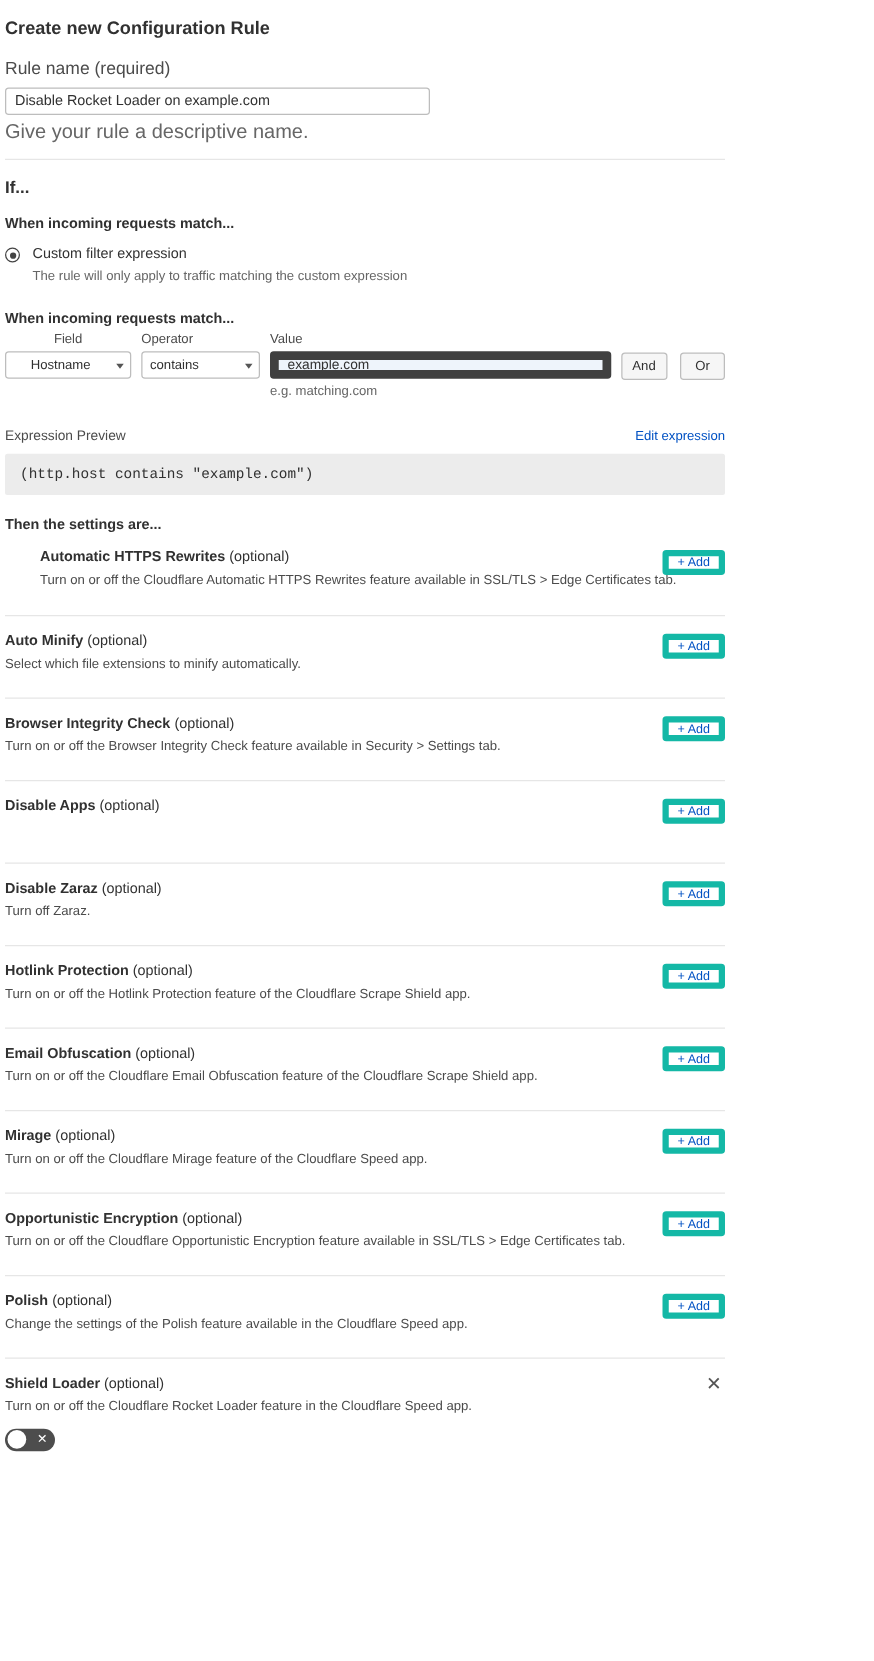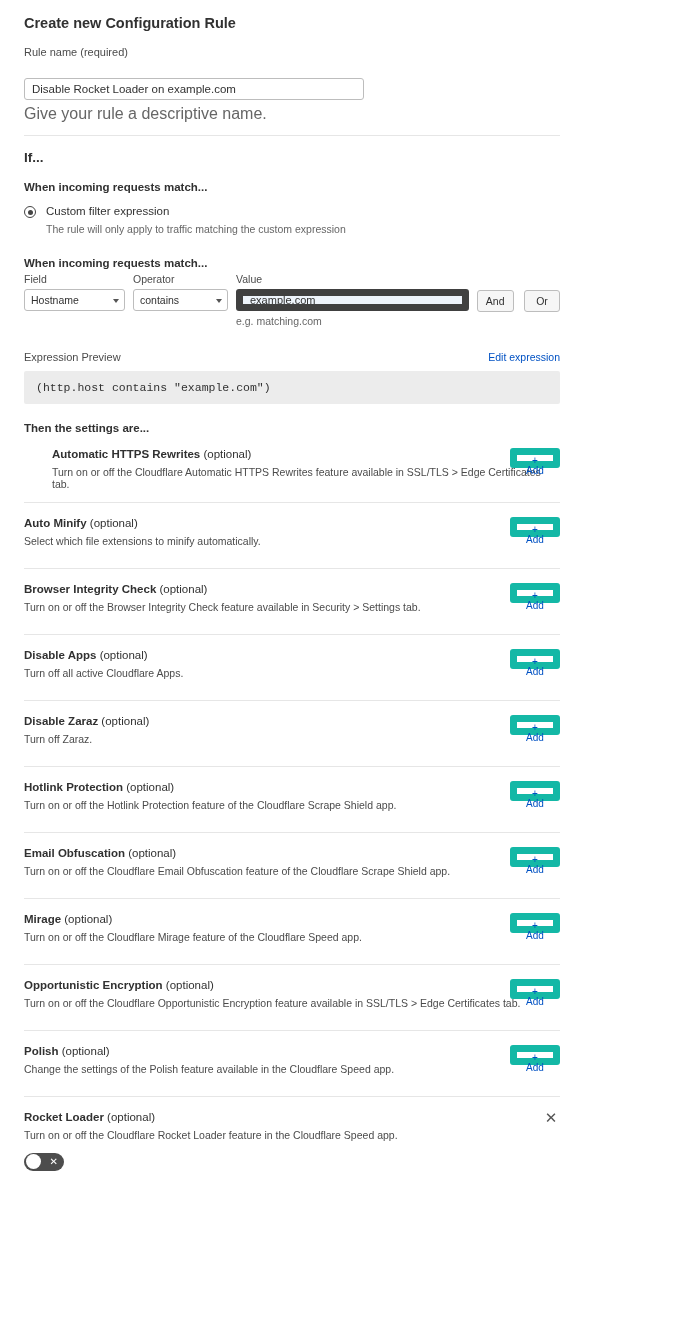--- a/index.html
+++ b/index.html
@@ -10,34 +10,34 @@
     font-family: "Liberation Sans", sans-serif;
     color: #313131;
   }
   body {
     width: 699px;
     min-height: 1329px;
     position: relative;
   }
   .page {
     width: 584px;
-    padding: 0 24px;
+    padding: 0 4px;
   }
   .page-title {
     font-size: 14.5px;
     font-weight: bold;
     color: #313131;
     margin: 8px 0 0 0;
     padding-top: 7px;
   }
   .field-label {
-    font-size: 11px;
+    font-size: 14px;
     color: #4b4b4b;
     margin-top: 15px;
-    margin-bottom: 20px;
+    margin-bottom: 8px;
   }
   .text-input {
     width: 340px;
     height: 22px;
     border: 1px solid #bdbdbd;
     border-radius: 3px;
     font-size: 11.5px;
     font-family: "Liberation Sans", sans-serif;
     color: #313131;
     padding: 2px 7px;
@@ -103,21 +103,21 @@
   .radio-desc {
     font-size: 10.5px;
     color: #666;
     margin-top: 3px;
   }
   .filter-grid {
     display: flex;
     align-items: flex-start;
     margin-top: 4px;
   }
-  .col-field { width: 101px; margin-right: 8px; }
+  .col-field { width: 101px; margin-right: 8px; text-align: center; }
   .col-operator { width: 95px; margin-right: 8px; }
   .col-value { flex: 1; margin-right: 8px; }
   .col-label {
     font-size: 10.5px;
     color: #4b4b4b;
     margin-bottom: 4px;
   }
   .select {
     position: relative;
     height: 22px;
@@ -219,21 +219,21 @@
     font-size: 10.5px;
     color: #4b4b4b;
     margin-top: 6px;
   }
   .add-btn {
     position: absolute;
     right: 0;
     top: 14px;
     width: 50px;
     height: 20px;
-    border: 7px solid #14b8a6;
+    border: 5px solid #14b8a6;
     border-radius: 3px;
     background: #fff;
     color: #0051c3;
     font-size: 10px;
     font-family: "Liberation Sans", sans-serif;
     cursor: pointer;
     line-height: 1;
   }
   .close-btn {
     position: absolute;
@@ -365,21 +365,20 @@
     </div>
     <div class="setting-desc">Turn on or off the Browser Integrity Check feature available in Security &gt; Settings tab.</div>
     <button class="add-btn">+ Add</button>
   </div>
 
   <div class="setting-row">
     <div class="setting-title">
       <span>Disable Apps</span>
       <span class="optional">(optional)</span>
     </div>
-    <div class="setting-desc">Turn off all active Cloudflare Apps.</div>
     <button class="add-btn">+ Add</button>
   </div>
 
   <div class="setting-row">
     <div class="setting-title">
       <span>Disable Zaraz</span>
       <span class="optional">(optional)</span>
     </div>
     <div class="setting-desc">Turn off Zaraz.</div>
     <button class="add-btn">+ Add</button>
@@ -425,21 +424,21 @@
     <div class="setting-title">
       <span>Polish</span>
       <span class="optional">(optional)</span>
     </div>
     <div class="setting-desc">Change the settings of the Polish feature available in the Cloudflare Speed app.</div>
     <button class="add-btn">+ Add</button>
   </div>
 
   <div class="setting-row" style="min-height:86px;">
     <div class="setting-title">
-      <span>Rocket Loader</span>
+      <span>Shield Loader</span>
       <span class="optional">(optional)</span>
     </div>
     <div class="setting-desc">Turn on or off the Cloudflare Rocket Loader feature in the Cloudflare Speed app.</div>
     <button class="close-btn">✕</button>
     <div class="toggle">
       <span class="knob"></span>
       <span class="x">✕</span>
     </div>
   </div>
 

